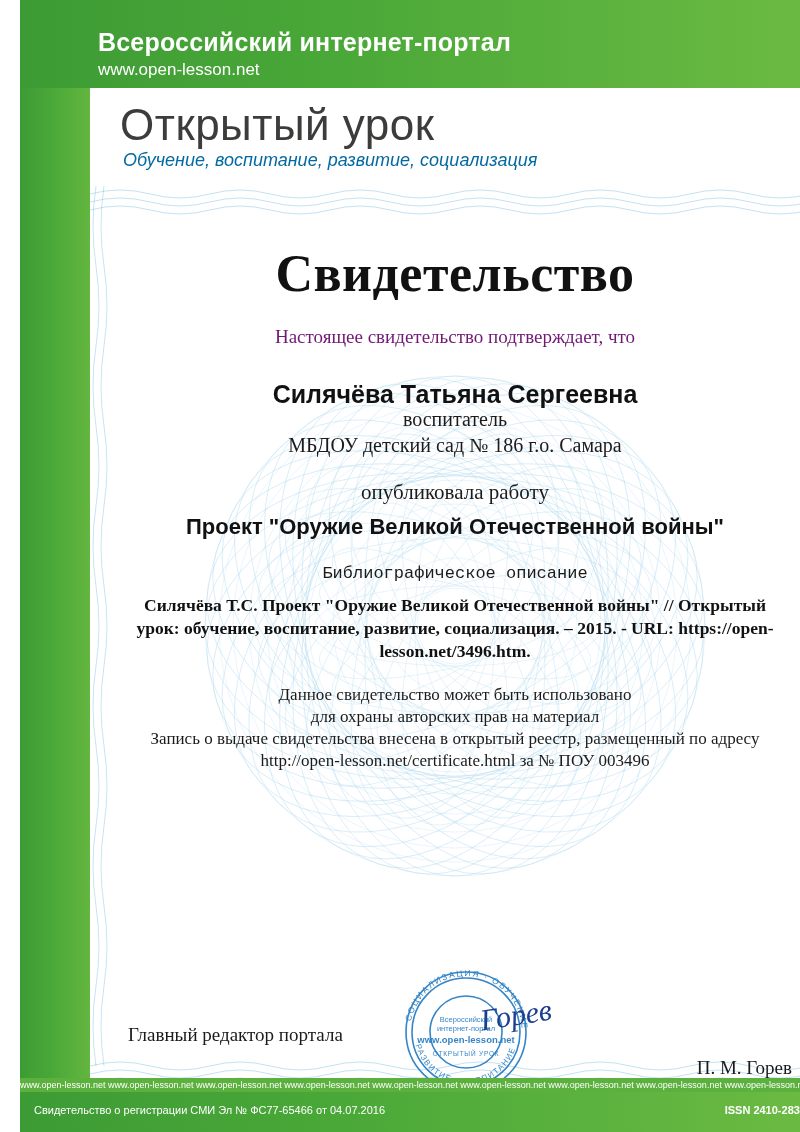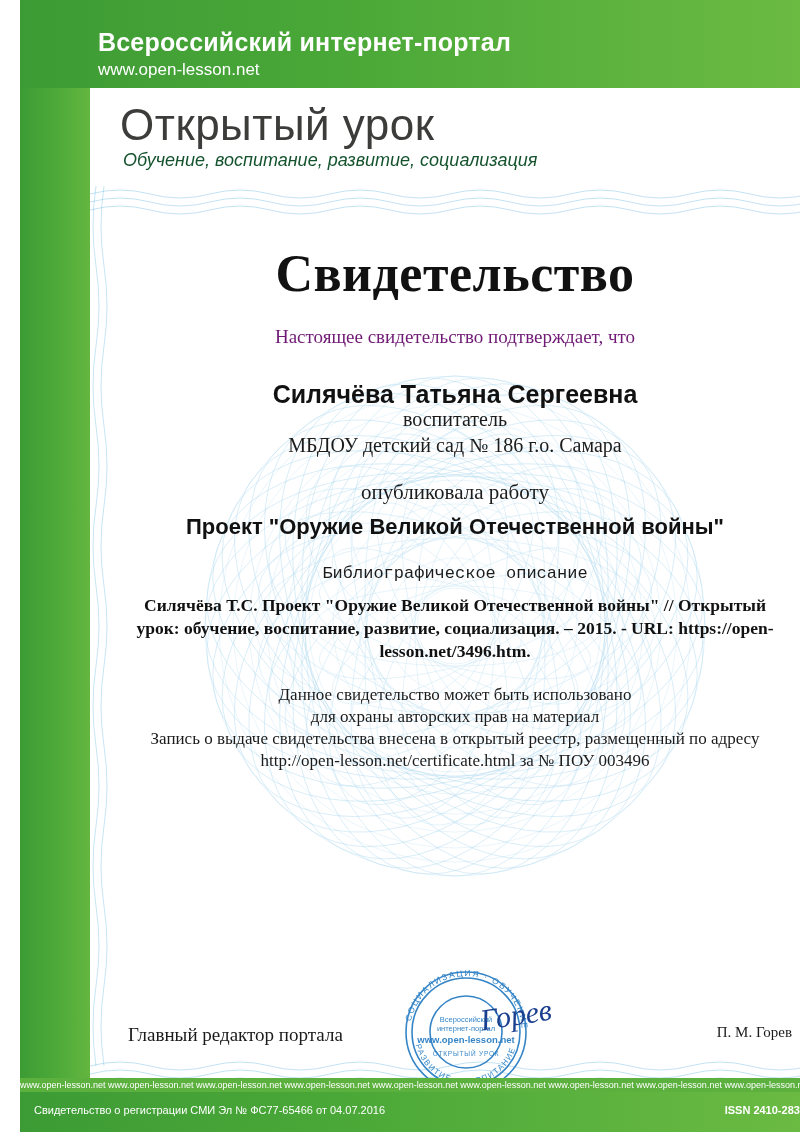--- a/index.html
+++ b/index.html
@@ -72,21 +72,21 @@
     font-size: 44px;
     color: #3c3c3b;
     letter-spacing: 0.5px;
   }
   .logo-sub {
     position: absolute;
     left: 103px; top: 150px;
     font-family: "Liberation Sans", sans-serif;
     font-style: italic;
     font-size: 18px;
-    color: #14532d;
+    color: #0369a1;
   }
 
   
   .body-area {
     position: absolute;
     left: 70px; top: 186px;
     width: 730px; height: 906px;
     background: #ffffff;
     overflow: hidden;
   }
@@ -207,22 +207,22 @@
 
   
   .sign-role {
     position: absolute;
     left: 38px; top: 838px;
     font-size: 19px;
     color: #1b1b1b;
   }
   .sign-name {
     position: absolute;
-    right: 28px; top: 838px;
-    font-size: 15px;
+    right: 28px; top: 871px;
+    font-size: 19px;
     color: #1b1b1b;
   }
   .signature {
     position: absolute;
     left: 390px; top: 812px;
     font-family: "Liberation Serif", serif;
     font-style: italic;
     font-size: 30px;
     color: #1b3f8f;
     transform: rotate(-9deg);

